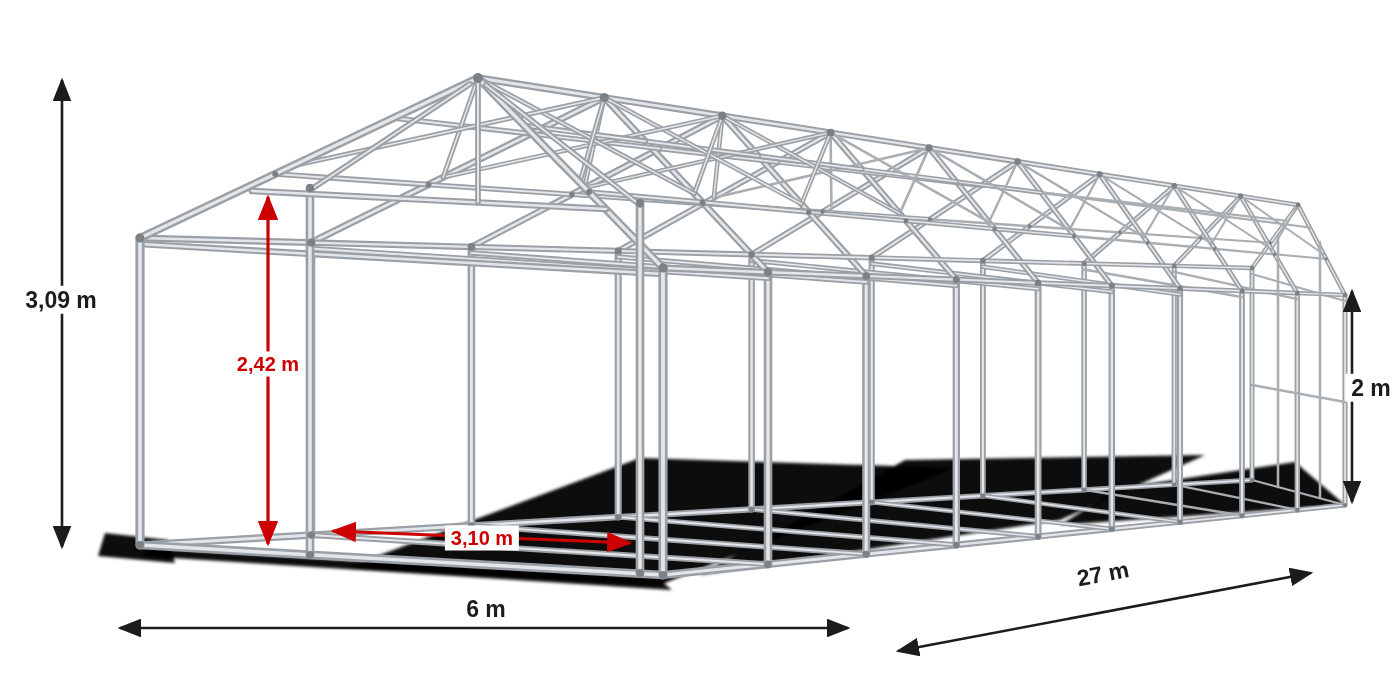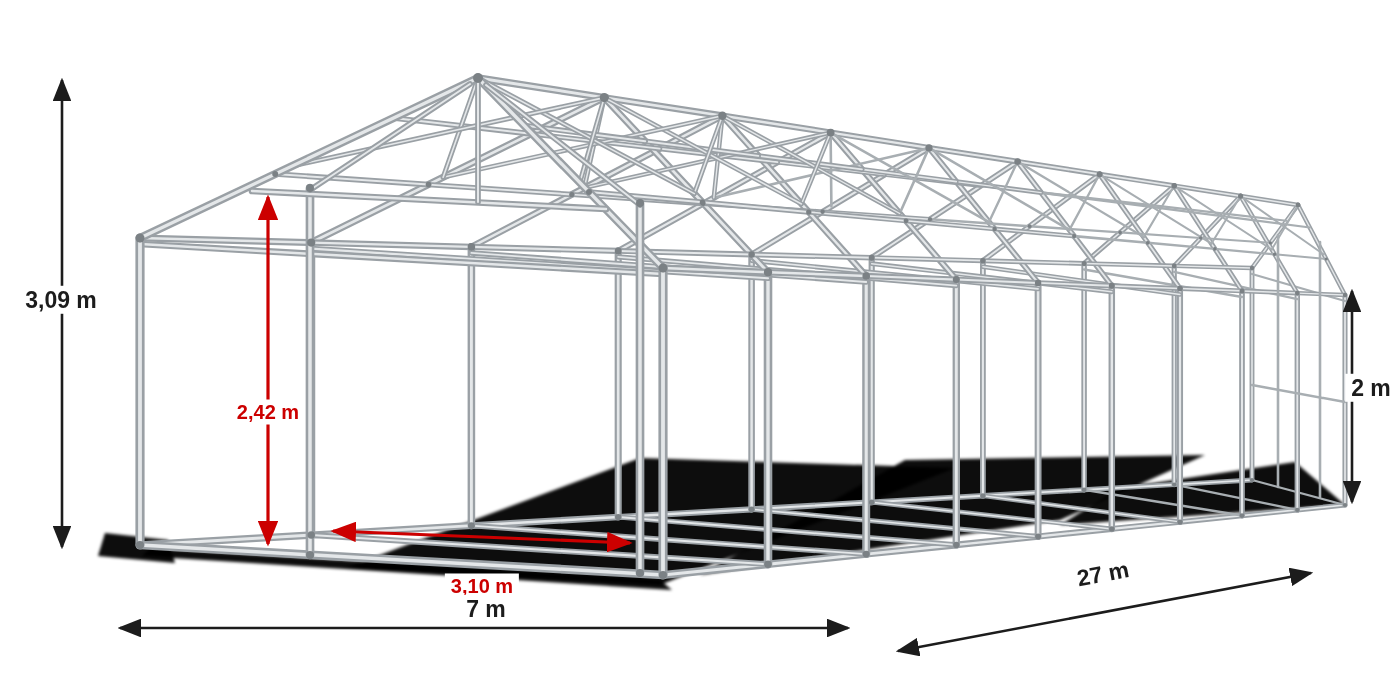--- a/index.html
+++ b/index.html
@@ -7,21 +7,21 @@
     position:relative;width:1400px;height:700px;background:#ffffff;
     overflow:hidden;font-family:"Liberation Sans",sans-serif;
   }
   .stage svg{position:absolute;left:0;top:0;}
   .dim-label{
     position:absolute;transform:translate(-50%,-50%);
     background:#ffffff;padding:1px 6px;font-weight:700;white-space:nowrap;
     line-height:1.15;z-index:5;
   }
   .dim-label.k{color:#1c1c1c;font-size:23px;}
-  .dim-label.r{color:#cc0000;font-size:20px;margin-top:48px;}
+  .dim-label.r{color:#cc0000;font-size:20px;}
   .dim-label.rot{transform:translate(-50%,-50%) rotate(-10.5deg);}
   .dim{fill:none;}
   .dim.k{stroke:#1c1c1c;stroke-width:2.6;}
   .dim.r{stroke:#cc0000;stroke-width:3.2;}
 </style>
 </head>
 <body>
 
 <div class="stage">
 
@@ -446,16 +446,16 @@
   </svg>
 
   <div class="dim-label k" style="left:61px;top:300px;">3,09 m</div>
 
   <div class="dim-label r" style="left:268px;top:364px;">2,42 m</div>
 
   <div class="dim-label r" style="left:482px;top:538px;">3,10 m</div>
 
   <div class="dim-label k" style="left:1371px;top:388px;text-align:right;">2 m</div>
 
-  <div class="dim-label k" style="left:486px;top:609px;">7 m</div>
+  <div class="dim-label k" style="left:486px;top:609px;">6 m</div>
 
   <div class="dim-label k rot" style="left:1103px;top:574px;">27 m</div>
 </div>
 
 </body></html>

